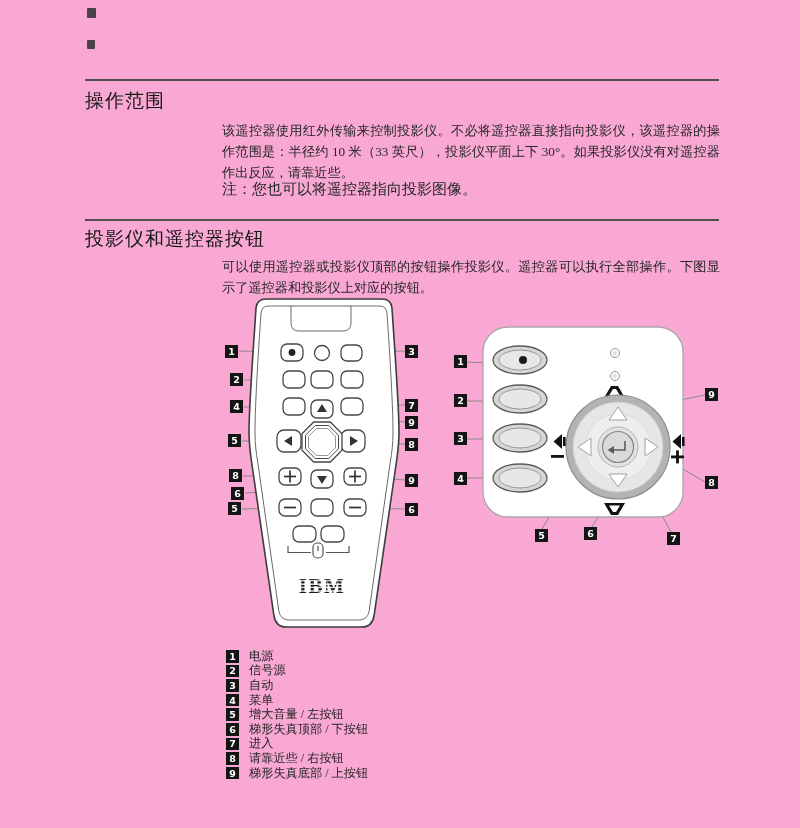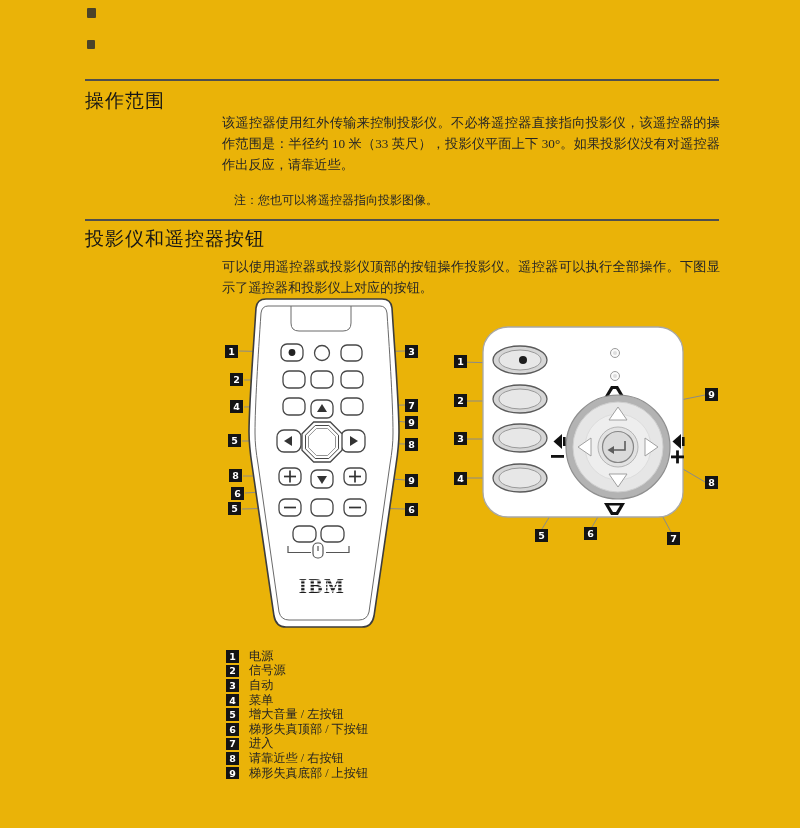--- a/index.html
+++ b/index.html
@@ -1,24 +1,24 @@
 <!DOCTYPE html>
 <html><head>
 <meta charset="utf-8">
 <style>
   html,body{margin:0;padding:0;background:#ffffff;}
-  .page{position:relative;width:800px;height:828px;background:#eab308;overflow:hidden;
+  .page{position:relative;width:800px;height:828px;background:#f9a8d4;overflow:hidden;
         font-family:"Liberation Serif","DejaVu Serif",serif;color:#1f1f1f;}
   .speck{position:absolute;background:#2f2f2f;opacity:.85;border-radius:1px;}
   .rule{position:absolute;left:85px;width:634px;height:2px;background:#4f4f4f;}
   .sec-title{position:absolute;left:85px;font-size:19px;font-weight:normal;
              letter-spacing:1px;color:#161616;margin:0;}
   .body-text{position:absolute;left:222px;width:498px;font-size:13.2px;line-height:21px;
              text-align:justify;color:#262626;margin:0;}
-  .note-text{position:absolute;left:222px;width:498px;font-size:12px;color:#262626;margin:12px;}
+  .note-text{position:absolute;left:222px;width:498px;font-size:15px;color:#262626;margin:0;}
   .diagram-svg{position:absolute;}
   .co{position:absolute;width:13px;height:13px;background:#141414;color:#ffffff;
       display:flex;align-items:center;justify-content:center;
       font:bold 9.5px "DejaVu Sans","Liberation Sans",sans-serif;}
   .legend{position:absolute;left:226px;top:650px;}
   .legend-row{display:flex;align-items:center;margin-bottom:2px;height:12.6px;}
   .legend-num{flex:none;width:13px;height:12.5px;background:#141414;color:#fff;
               display:flex;align-items:center;justify-content:center;
               font:bold 9.5px "DejaVu Sans","Liberation Sans",sans-serif;margin-right:10px;}
   .legend-label{font-size:12.2px;color:#242424;white-space:nowrap;font-family:Liberation Serif, serif;}
@@ -26,21 +26,21 @@
 </head>
 <body>
 
 <div class="page">
 
   <div class="speck" style="left:87px;top:8px;width:9px;height:10px;"></div>
   <div class="speck" style="left:87px;top:40px;width:8px;height:9px;"></div>
 
   <div class="rule" style="top:79px;"></div>
   <h1 class="sec-title" style="top:88px;">操作范围</h1>
-  <p class="body-text" style="top:112px;">该遥控器使用红外传输来控制投影仪。不必将遥控器直接指向投影仪，该遥控器的操作范围是：半径约 10 米（33 英尺），投影仪平面上下 30°。如果投影仪没有对遥控器作出反应，请靠近些。</p>
+  <p class="body-text" style="top:120px;">该遥控器使用红外传输来控制投影仪。不必将遥控器直接指向投影仪，该遥控器的操作范围是：半径约 10 米（33 英尺），投影仪平面上下 30°。如果投影仪没有对遥控器作出反应，请靠近些。</p>
   <p class="note-text" style="top:180px;">注：您也可以将遥控器指向投影图像。</p>
 
   <div class="rule" style="top:219px;"></div>
   <h1 class="sec-title" style="top:226px;text-align:right;">投影仪和遥控器按钮</h1>
   <p class="body-text" style="top:256px;">可以使用遥控器或投影仪顶部的按钮操作投影仪。遥控器可以执行全部操作。下图显示了遥控器和投影仪上对应的按钮。</p>
 
   <svg class="diagram-svg" style="left:218px;top:291px;" width="204" height="349" viewBox="218 291 204 349">
     <defs>
       <pattern id="ibm-stripes" patternUnits="userSpaceOnUse" width="4" height="3.4">
         <rect width="4" height="2.1" fill="#1a1a1a"></rect>

